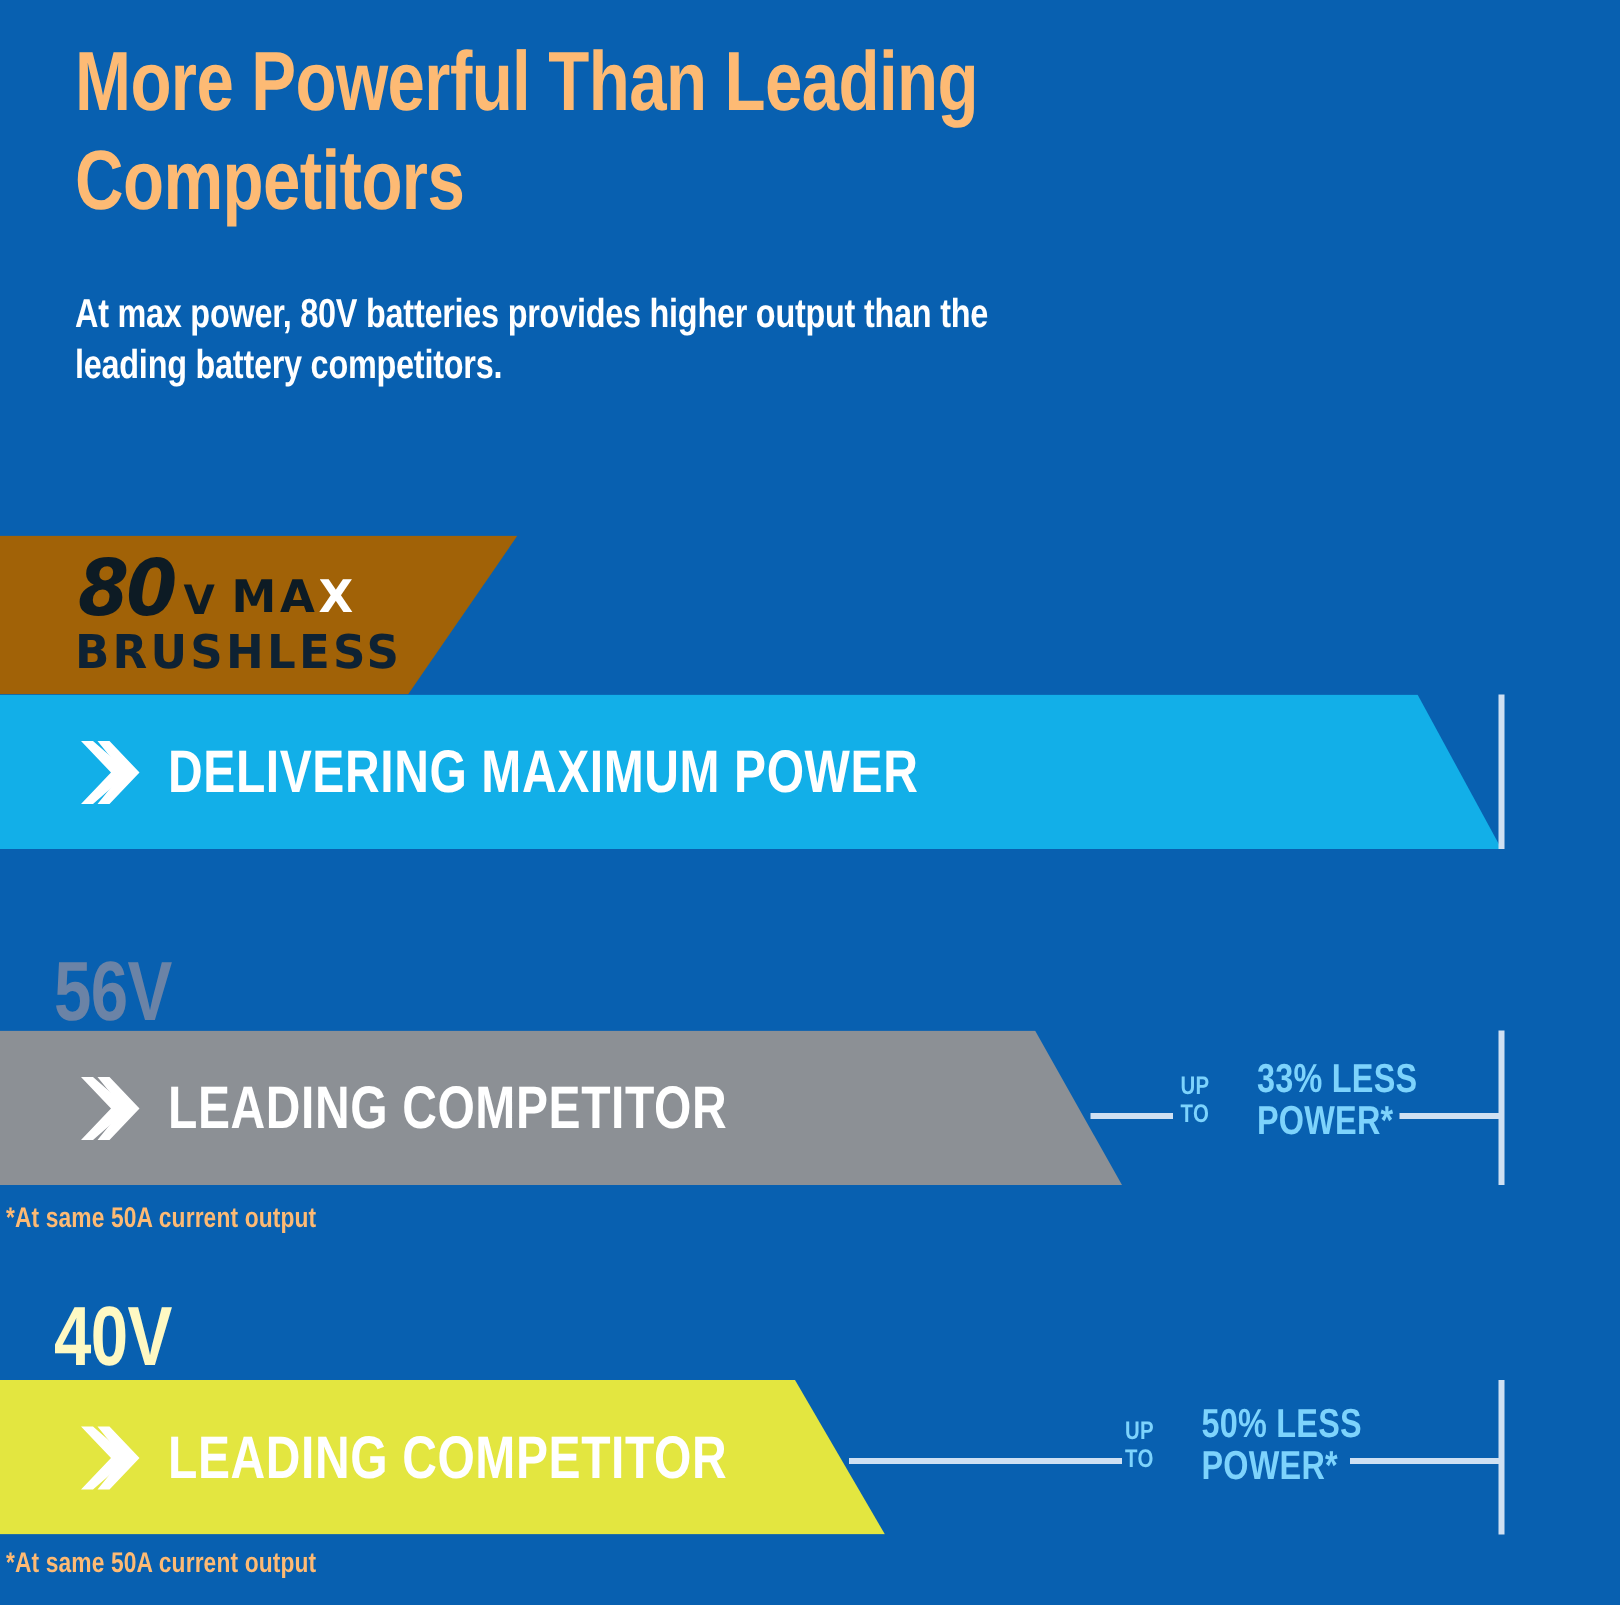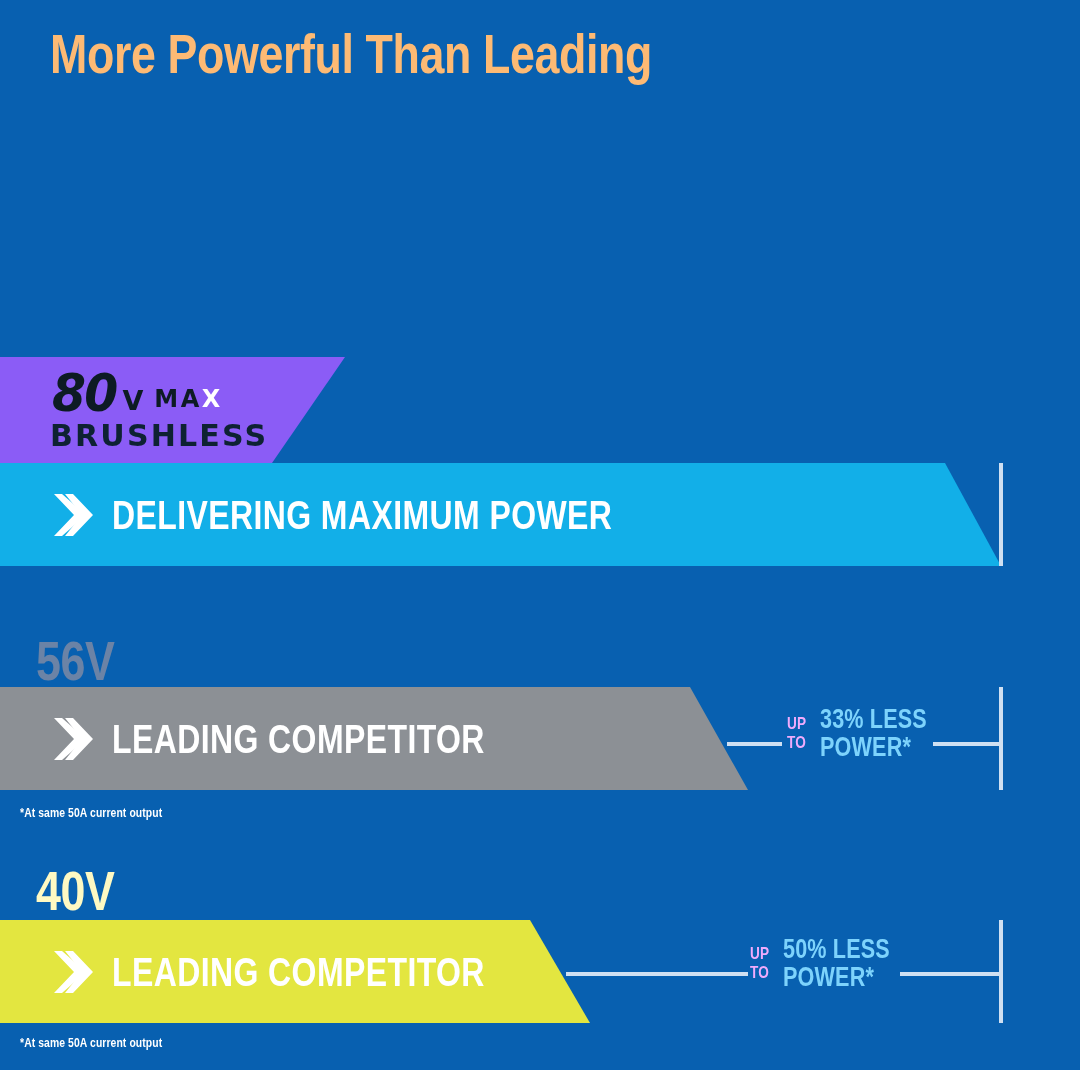--- a/index.html
+++ b/index.html
@@ -34,38 +34,38 @@
 
   
   .ref-tick {
     position:absolute; width:4px; background:#cfe0f2;
     left:999px;
   }
 
   
   #badge-tab {
     position:absolute; left:0; top:357px; width:360px; height:106px;
-    background:#8b5cf6;
+    background:#a16207;
     clip-path:polygon(0 0, 345px 0, 272px 106px, 0 106px);
   }
   #badge-inner { position:absolute; left:52px; top:8px; width:300px; }
   #badge-row1 { display:flex; align-items:flex-end; height:52px; }
   #badge-80 {
     color:#0d1b24; font-size:52px; line-height:48px; font-weight:700;
     font-style:italic; letter-spacing:-2px;
     font-family:"DejaVu Sans", sans-serif;
     transform:scaleX(.94); transform-origin:left bottom;
   }
   #badge-v {
     color:#0d1b24; font-size:27px; line-height:27px; font-weight:700;
     margin-left:2px; margin-bottom:3px;
     font-family:"DejaVu Sans", sans-serif;
   }
   #badge-max {
-    color:#0d1b24; font-size:24px; line-height:30px; font-weight:700;
+    color:#0d1b24; font-size:30px; line-height:30px; font-weight:700;
     letter-spacing:2.5px; margin-left:11px; margin-bottom:3px;
     font-family:"DejaVu Sans", sans-serif;
     position:relative;
   }
   #badge-max .xglyph { color:#ffffff; }
   #badge-brushless {
     color:#0e2233; font-size:31px; line-height:32px; font-weight:700;
     letter-spacing:2.2px; margin-top:2px; margin-left:-2px;
     font-family:"DejaVu Sans", sans-serif;
     transform:scaleX(.97); transform-origin:left top; display:inline-block;
@@ -105,52 +105,57 @@
     position:absolute; left:36px; font-size:56px; line-height:44px;
     letter-spacing:-0.5px;
   }
   #volt-56 { top:639px; color:#6b83a6; }
   #volt-40 { top:869px; color:#fef9c3; }
 
   
   .annot { position:absolute; display:flex; align-items:center; }
   .annot-upto {
     display:flex; flex-direction:column; justify-content:center;
-    color:#f0abfc; margin-right:9px;
+    color:#7dd3fc; margin-right:27px;
   }
   .annot-upto span { font-size:17px; line-height:19px; letter-spacing:0.3px; }
   .annot-main { color:#7dd3fc; }
   .annot-main div { font-size:27px; line-height:28px; letter-spacing:0.2px; }
 
   .conn {
     position:absolute; height:4px; background:#cfe0f2;
   }
 
   #annot-56 { left:787px; top:705px; }
   #conn-56-left { left:727px; top:742px; width:55px; }
   #conn-56-right { left:933px; top:742px; width:68px; }
 
   #annot-40 { left:750px; top:935px; }
   #conn-40-left { left:566px; top:972px; width:182px; }
   #conn-40-right { left:900px; top:972px; width:101px; }
 
   
   .footnote {
-    position:absolute; left:20px; color:#ffffff;
-    font-size:13px; line-height:20px; letter-spacing:0.1px;
+    position:absolute; left:4px; color:#fdba74;
+    font-size:19px; line-height:20px; letter-spacing:0.1px;
   }
   #foot-56 { top:803px; }
   #foot-40 { top:1033px; }
 </style>
 </head>
 <body>
 
 <div id="header">
   <div>
     <div id="title-line1"><span class="cond">More Powerful Than Leading</span></div>
+    <div id="title-line2"><span class="cond">Competitors</span></div>
+  </div>
+  <div id="subtitle">
+    <div id="sub-line1"><span class="cond">At max power, 80V batteries provides higher output than the</span></div>
+    <div id="sub-line2"><span class="cond">leading battery competitors.</span></div>
   </div>
 </div>
 
 <div id="badge-tab">
   <div id="badge-inner">
     <div id="badge-row1">
       <span id="badge-80">80</span>
       <span id="badge-v">V</span>
       <span id="badge-max"><span>MA</span><span class="xglyph">X</span></span>
     </div>

